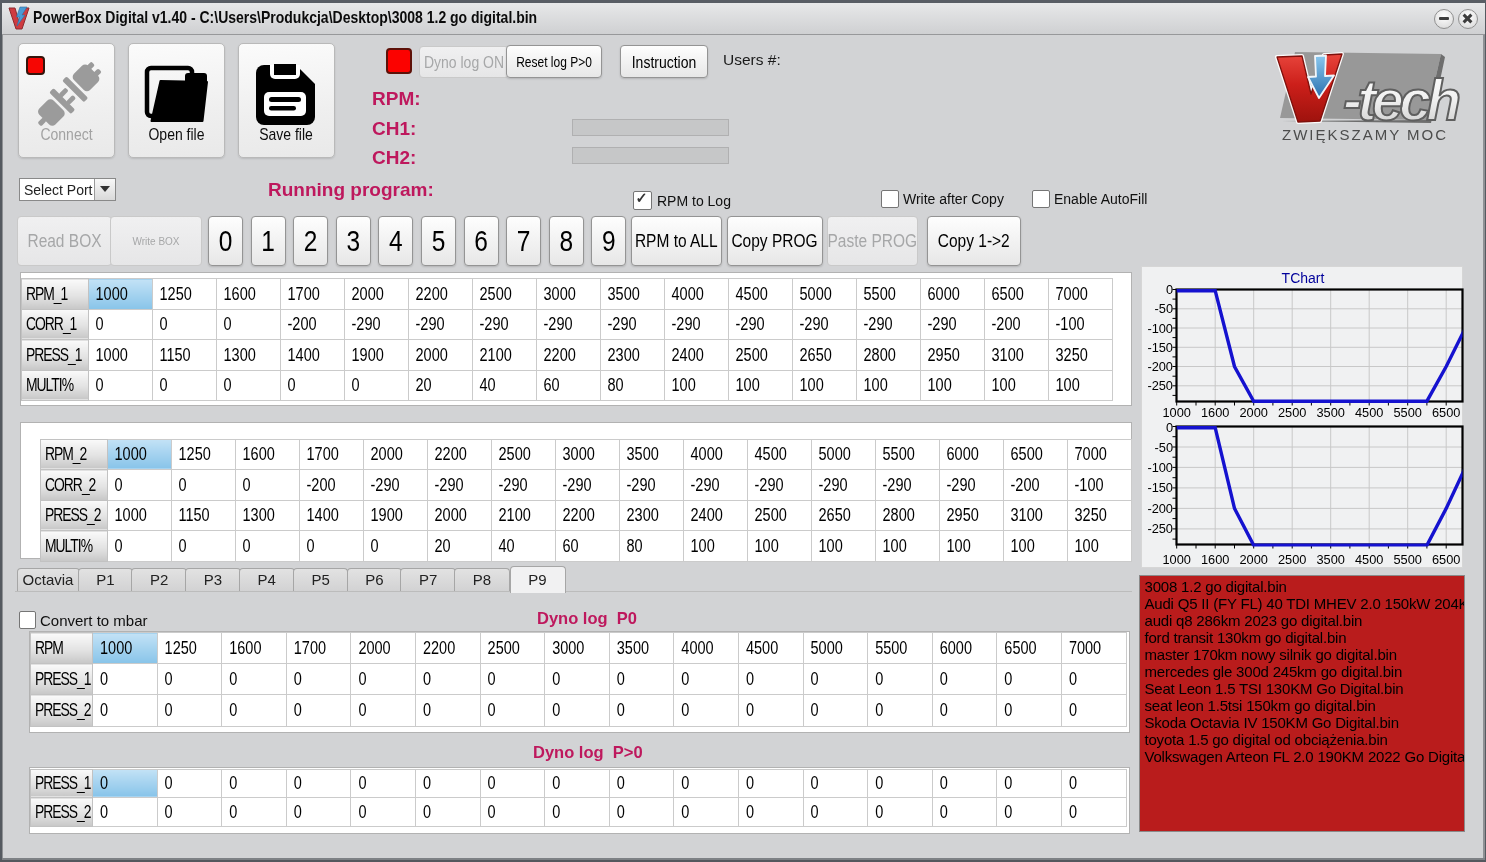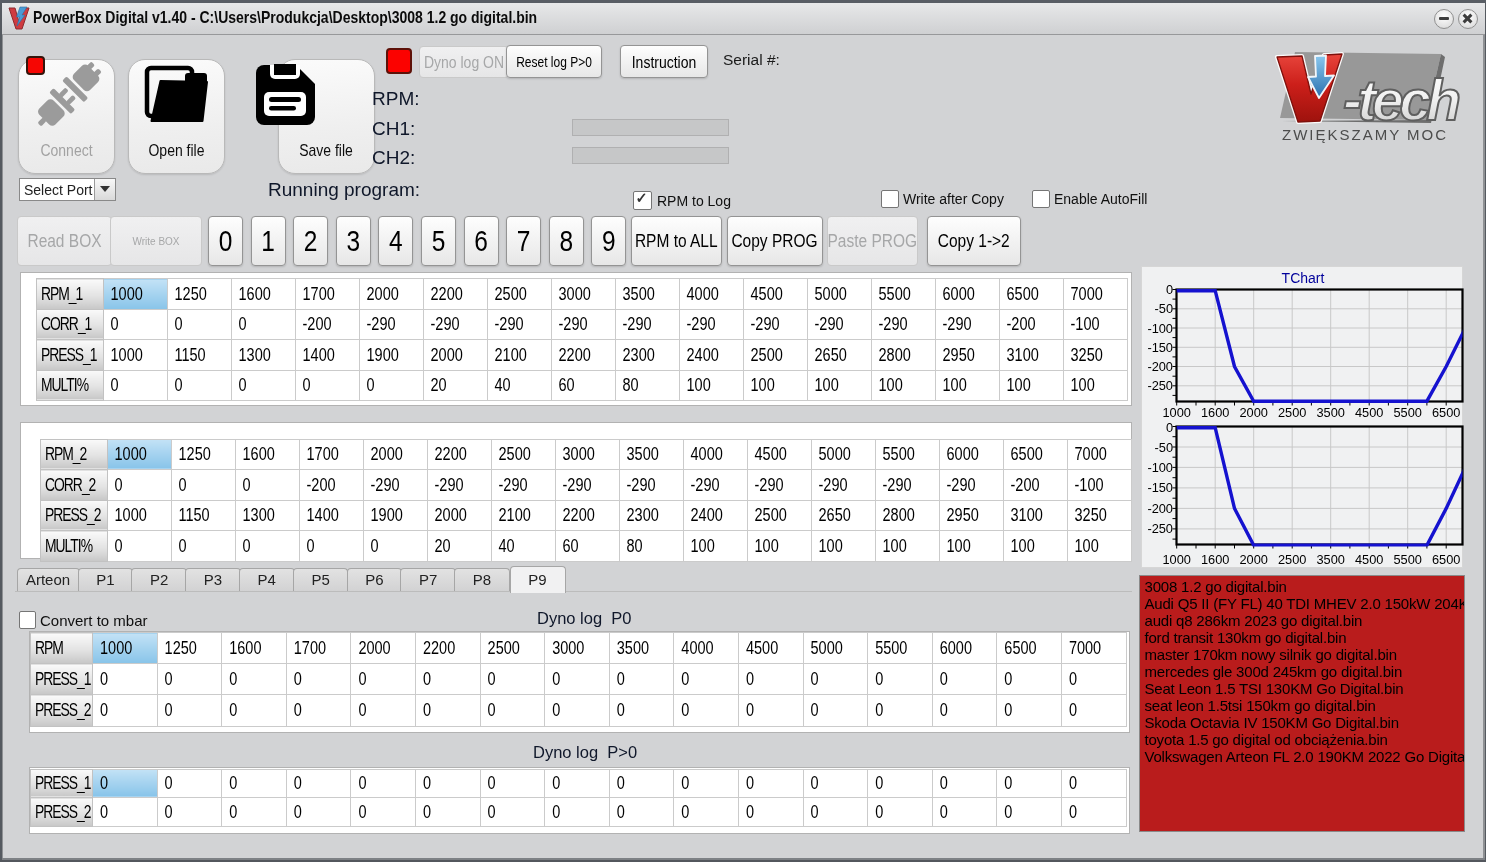--- a/index.html
+++ b/index.html
@@ -1,36 +1,36 @@
 <!DOCTYPE html>
 <html><head><meta charset="utf-8">
 <style>
 html,body{margin:0;padding:0;}
 body{font-family:"Liberation Sans",sans-serif;}
 #root{position:relative;width:1486px;height:862px;background:#d2d3d5;overflow:hidden;}
 .abs{position:absolute;}
-.bigbtn{position:absolute;top:59px;width:95px;height:113px;border:1px solid #b9b9b9;border-radius:17px;
+.bigbtn{position:absolute;top:43px;width:95px;height:113px;border:1px solid #b9b9b9;border-radius:5px;
   background:linear-gradient(175deg,#fbfbfb,#eFeFeF 60%,#e9e9e9);box-shadow:0 1px 2px rgba(0,0,0,0.12);}
 .bigbtn .lbl{position:absolute;left:0;right:0;bottom:15px;text-align:center;font-size:14px;color:#0d0d0d;transform:scaleY(1.15);}
 .btn{position:absolute;border:1px solid #949494;border-radius:4px;background:linear-gradient(#fefefe,#f1f1f1 55%,#e7e7e7);
   color:#000;display:flex;align-items:center;justify-content:center;box-shadow:0 1px 2px rgba(0,0,0,0.15);white-space:nowrap;}
 .btn.dis{border-color:#c9c9c9;background:linear-gradient(#f0f0f1,#e6e6e7);color:#a6a7a8;box-shadow:none;}
 .cb{position:absolute;background:#fff;border:1.2px solid #757575;border-radius:2px;}
 .cb .mark{position:absolute;left:1.5px;top:-1.5px;font-size:14.5px;font-weight:bold;color:#333;}
 .cblbl{position:absolute;font-size:14px;color:#101010;white-space:nowrap;}
 .tctn{position:absolute;background:#fff;border:1px solid #b2b2b2;}
 table.grid{border-collapse:collapse;table-layout:fixed;}
 table.grid td,table.grid th{font-size:14.5px;font-weight:normal;text-align:left;padding:0 0 0 7px;overflow:hidden;white-space:nowrap;
   border:1px solid #cbcbcb;color:#000;}
 table.grid th{background:linear-gradient(#fafafa,#e3e3e3 55%,#c7c7c7);border-color:#c2c2c2;padding-left:4px;font-size:13.9px;letter-spacing:-1px;}
 table.grid td{background:#fff;}
 table.grid td.sel{background:linear-gradient(#c3e2f6,#a8d4f0 45%,#88c4e9);}
 .tab{position:absolute;top:567.5px;height:22px;background:linear-gradient(#e2e2e2,#d2d2d3);border:1px solid #a6a6a6;border-bottom:none;
   border-radius:4px 4px 0 0;display:flex;align-items:center;justify-content:center;font-size:15px;color:#222;}
-.boldt{position:absolute;font-weight:normal;color:#0f172a;white-space:nowrap;}
+.boldt{position:absolute;font-weight:bold;color:#be185d;white-space:nowrap;}
 .v{display:inline-block;transform:scaleY(1.27);transform-origin:50% 55%;}
 .dg{transform:scaleY(1.2);display:inline-block;}
 .tx{transform:scaleY(1.18);display:inline-block;}
 </style></head><body>
 <div id="root">
 
 <div class="abs" style="left:0;top:0;width:1486px;height:2.5px;background:#585d64;"></div>
 <div class="abs" style="left:0;top:2.5px;width:1486px;height:32px;background:linear-gradient(#e7e8e9,#cfd0d2);border-bottom:1px solid #97989a;box-sizing:border-box;"></div>
 <div class="abs" style="left:0;top:2.5px;width:1.5px;height:860px;background:#555a60;"></div>
 <div class="abs" style="left:1.5px;top:34.5px;width:1.5px;height:828px;background:#8f9194;"></div>
@@ -66,42 +66,42 @@
 </g>
     </svg>
 <div class="bigbtn" style="left:128px;">
       <div class="lbl">Open file</div>
     </div>
 <svg class="abs" style="left:143px;top:64px" width="68" height="60" viewBox="0 0 68 60">
 <rect x="4" y="4" width="45" height="48" rx="4" fill="none" stroke="#000" stroke-width="4.5"></rect>
 <rect x="42" y="9" width="22" height="12" rx="3" fill="#000"></rect>
 <path d="M17.5 17 L64 18 L59.5 57 L8.5 57 Z" fill="#000" stroke="#000" stroke-width="2" stroke-linejoin="round"></path>
 </svg>
-<div class="bigbtn" style="left:237.5px;margin-left:40px;">
+<div class="bigbtn" style="left:237.5px;">
       <div class="lbl">Save file</div>
     </div>
 <svg class="abs" style="left:255px;top:64px" width="62" height="62" viewBox="0 0 62 62">
 <path d="M9 1 H41 L60 20 V53 a8 8 0 0 1 -8 8 H9 a8 8 0 0 1 -8 -8 V9 a8 8 0 0 1 8 -8 Z" fill="#000"></path>
 <path d="M15 1 H45 V10 a5 5 0 0 1 -5 5 H20 a5 5 0 0 1 -5 -5 Z" fill="#fff"></path>
 <rect x="19" y="0" width="22" height="11" fill="#000"></rect>
 <rect x="9" y="28" width="42" height="24" rx="5" fill="#fff"></rect>
 <rect x="14" y="33" width="32" height="5" rx="2.5" fill="#000"></rect>
 <rect x="14" y="42" width="27" height="4.5" rx="2.2" fill="#000"></rect>
 </svg>
 <div class="abs" style="left:385.5px;top:48px;width:26.5px;height:26px;background:#fb0200;border:2px solid #5d1108;border-radius:4px;box-sizing:border-box;"></div>
 <div class="btn dis" style="left:419px;top:46px;width:88px;height:29.5px;font-size:14px;">
       <span class="tx">Dyno log ON</span>
     </div>
 <div class="btn" style="left:506px;top:45px;width:94px;height:31px;font-size:12px;">
       <span class="tx">Reset log P&gt;0</span>
     </div>
 <div class="btn" style="left:620px;top:45px;width:86px;height:31px;font-size:14px;">
       <span class="tx">Instruction</span>
     </div>
-<div class="abs" style="left:723px;top:51px;font-size:15.5px;color:#1a1a1a;">Serial #:</div>
+<div class="abs" style="left:723px;top:51px;font-size:15.5px;color:#1a1a1a;">Users #:</div>
 <div class="boldt" style="left:372px;top:88px;font-size:19px;">RPM:</div>
 <div class="boldt" style="left:372px;top:118px;font-size:19px;">CH1:</div>
 <div class="boldt" style="left:372px;top:146.5px;font-size:19px;">CH2:</div>
 <div class="abs" style="left:572px;top:119px;width:157px;height:16.5px;background:#c6c7c8;border:1px solid #b0b0b1;box-sizing:border-box;"></div>
 <div class="abs" style="left:572px;top:146.5px;width:157px;height:17px;background:#c6c7c8;border:1px solid #b0b0b1;box-sizing:border-box;"></div>
 <svg class="abs" style="left:1268px;top:44px" width="196" height="100" viewBox="0 0 196 100">
 <defs>
         <linearGradient id="lg1" x1="0" y1="0" x2="0" y2="1">
 <stop offset="0" stop-color="#ffffff"></stop>
           <stop offset="0.5" stop-color="#f0f0f0"></stop>
@@ -185,21 +185,21 @@
 <div class="btn" style="left:726.5px;top:215.5px;width:94px;height:48.5px;font-size:15.5px;">
       <span class="tx">Copy PROG</span>
     </div>
 <div class="btn dis" style="left:827px;top:215.5px;width:88.5px;height:48.5px;font-size:15.5px;">
       <span class="tx">Paste PROG</span>
     </div>
 <div class="btn" style="left:927px;top:215.5px;width:91.5px;height:48.5px;font-size:15.5px;">
       <span class="tx">Copy 1-&gt;2</span>
     </div>
 <div class="tctn" style="left:20px;top:272px;width:1110px;height:131.5px;">
-      <div style="margin:5px 0 0 15px;">
+      <div style="margin:5px 0 0 0;">
         <table class="grid" style="margin:0;width:1090.5px;">
           <colgroup>
             <col style="width:66.5px">
             <col style="width:64px">
             <col style="width:64px">
             <col style="width:64px">
             <col style="width:64px">
             <col style="width:64px">
             <col style="width:64px">
             <col style="width:64px">
@@ -390,21 +390,21 @@
               <td><span class="v">100</span></td>
               <td><span class="v">100</span></td>
               <td><span class="v">100</span></td>
               <td><span class="v">100</span></td>
               <td><span class="v">100</span></td>
             </tr>
           </tbody>
         </table>
       </div>
     </div>
-<div class="tab" style="left:16.5px;width:61px;">Arteon</div>
+<div class="tab" style="left:16.5px;width:61px;">Octavia</div>
 <div class="tab" style="left:77.5px;width:53.8px;">P1</div>
 <div class="tab" style="left:131.3px;width:53.8px;">P2</div>
 <div class="tab" style="left:185.1px;width:53.8px;">P3</div>
 <div class="tab" style="left:238.9px;width:53.8px;">P4</div>
 <div class="tab" style="left:292.7px;width:53.8px;">P5</div>
 <div class="tab" style="left:346.5px;width:53.8px;">P6</div>
 <div class="tab" style="left:400.3px;width:53.8px;">P7</div>
 <div class="tab" style="left:454.1px;width:53.8px;">P8</div>
 <div class="abs" style="left:15px;top:590.5px;width:1117px;height:1px;background:#bcbcbc;"></div>
 <div class="tab" style="left:509.5px;width:54px;top:565.5px;height:26.5px;background:#f1f1f2;z-index:3;">P9</div>

